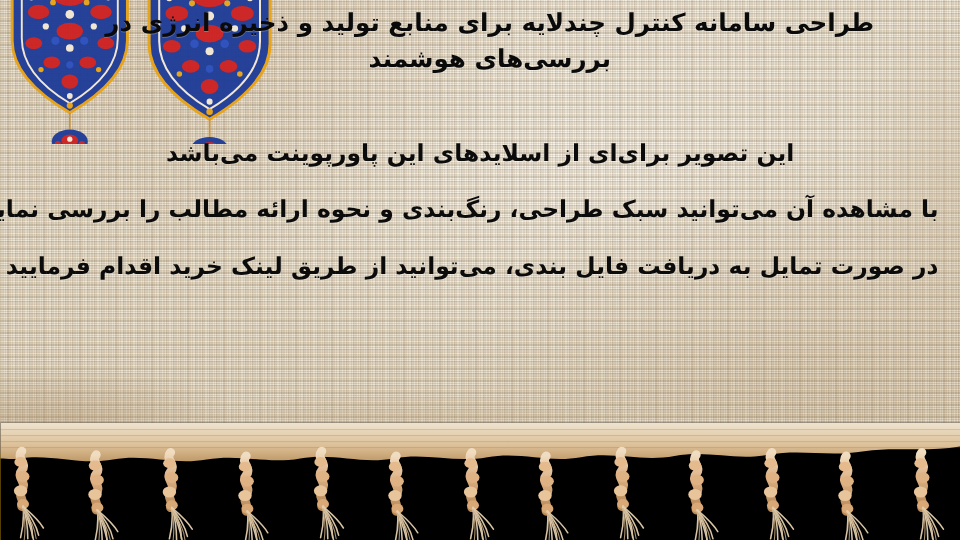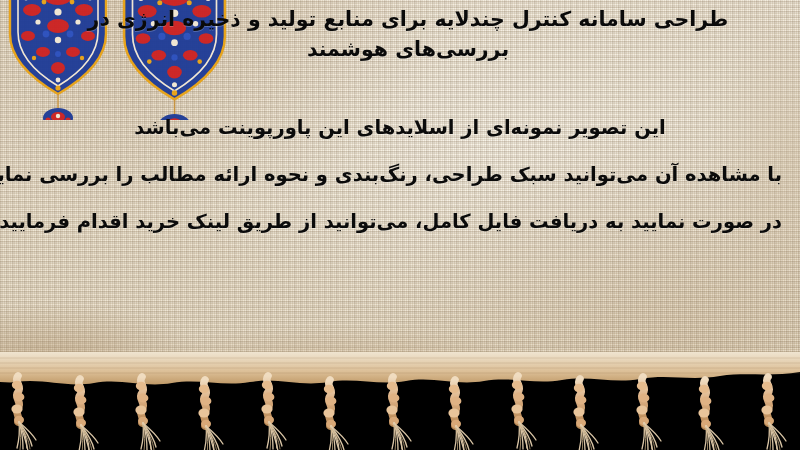--- a/index.html
+++ b/index.html
@@ -219,23 +219,23 @@
   </div>
 
   <div class="text-layer">
 
     <div class="slide-title">
       <span class="t-line">طراحی سامانه کنترل چندلایه برای منابع تولید و ذخیره انرژی در</span>
       <span class="t-line title-line-2">بررسی‌های هوشمند</span>
     </div>
 
     <div class="body-text">
-      <span class="b-line">این تصویر نمونه‌ای از اسلایدهای این پاورپوینت می‌باشد</span>
+      <span class="b-line">این تصویر برای‌ای از اسلایدهای این پاورپوینت می‌باشد</span>
       <span class="b-line">با مشاهده آن می‌توانید سبک طراحی، رنگ‌بندی و نحوه ارائه مطالب را بررسی نمایید</span>
-      <span class="b-line">در صورت نمایید به دریافت فایل کامل، می‌توانید از طریق لینک خرید اقدام فرمایید</span>
+      <span class="b-line">در صورت تمایل به دریافت فایل بندی، می‌توانید از طریق لینک خرید اقدام فرمایید</span>
     </div>
 
   </div>
 
   <div class="fringe-zone">
     <div class="fringe-black"></div>
     <svg class="fringe-svg" width="800" height="98" viewBox="0 0 800 98">
       <defs>
         <linearGradient id="cordg" x1="0" y1="0" x2="0" y2="1">
           <stop offset="0%" stop-color="#f0dcc0"></stop>

